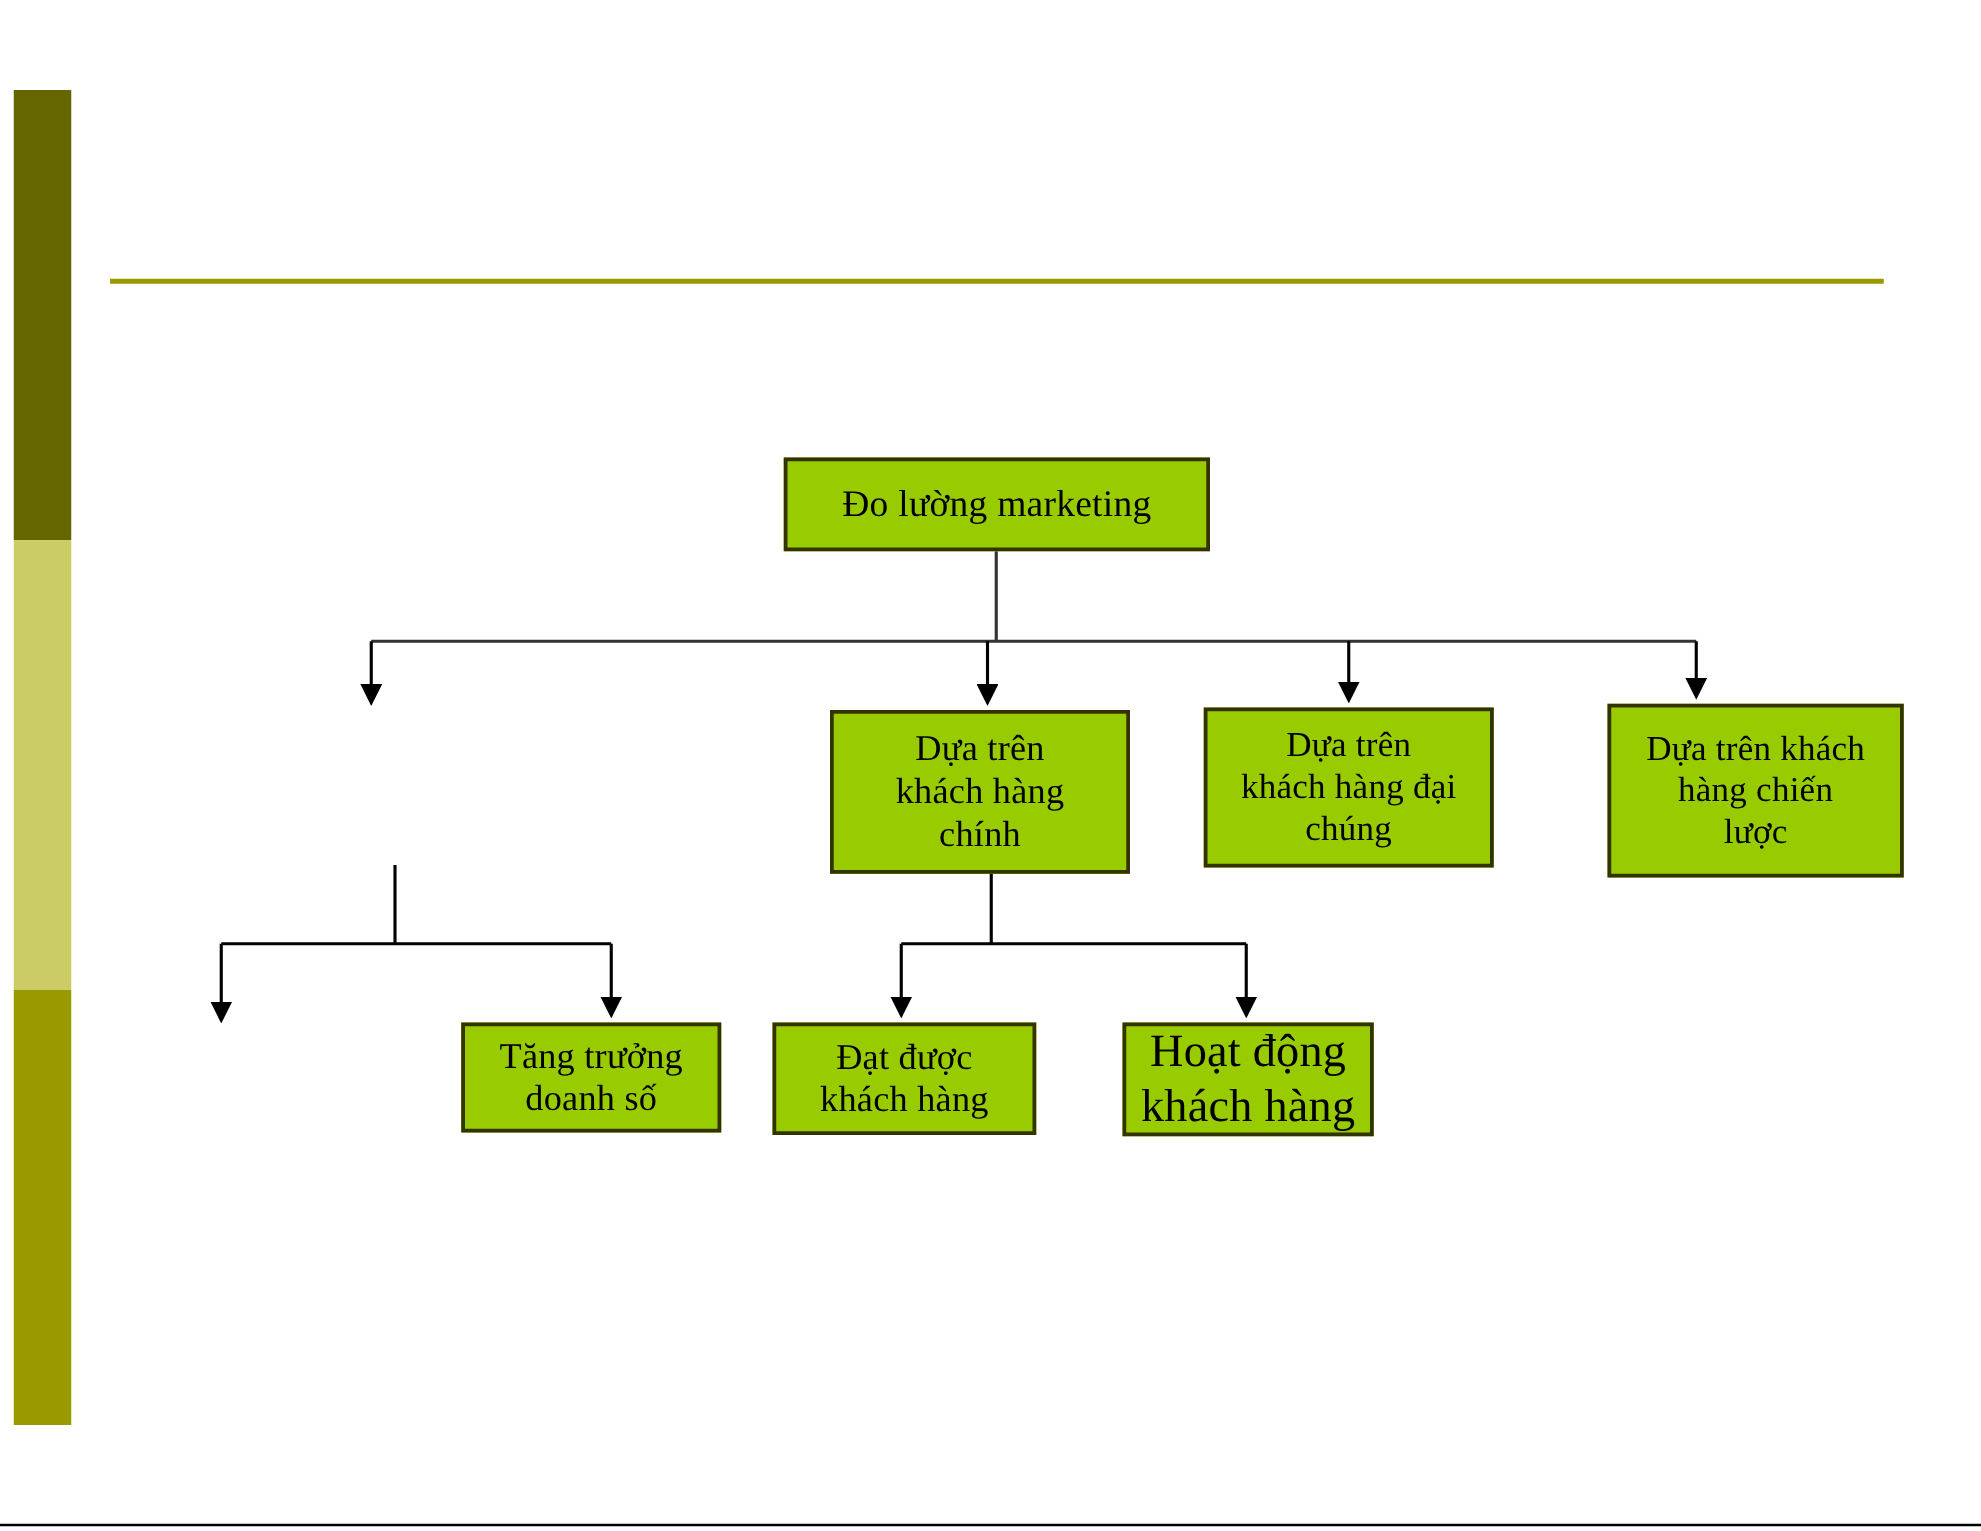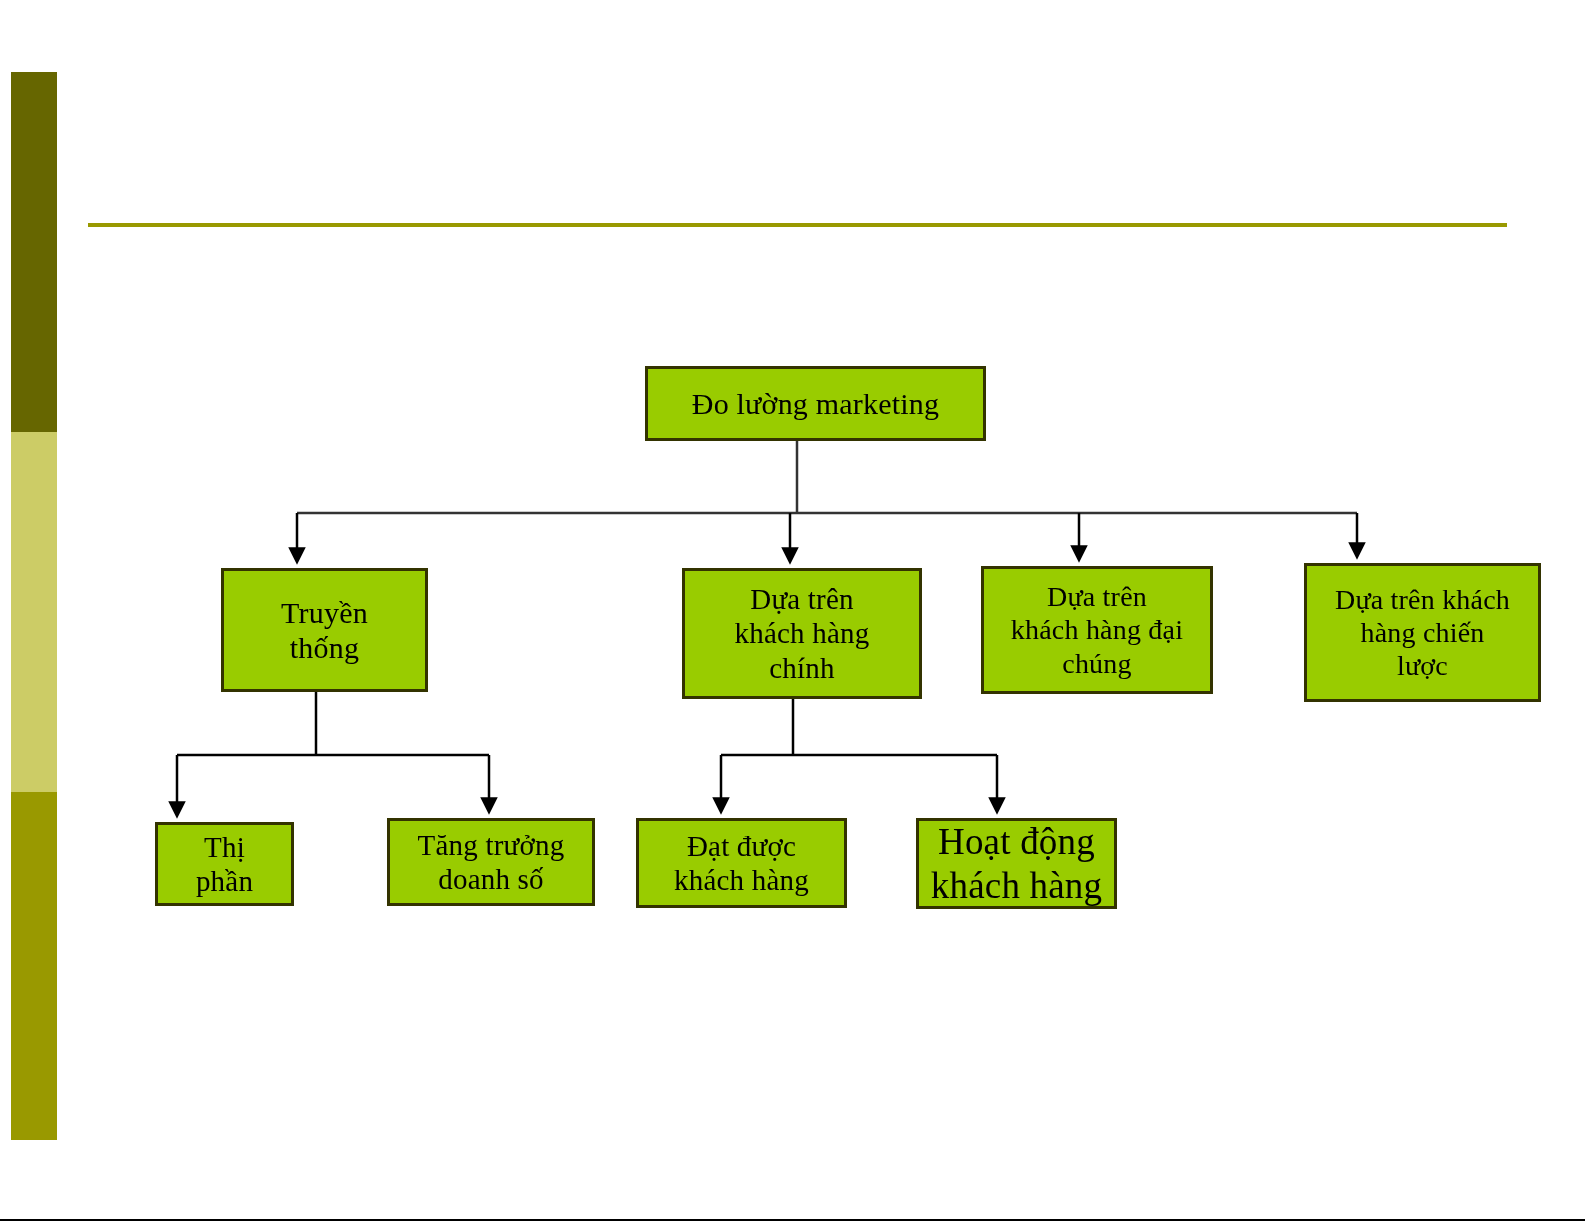--- a/index.html
+++ b/index.html
@@ -72,21 +72,20 @@
     border: 3px solid #333300;
     display: flex;
     align-items: center;
     justify-content: center;
     text-align: center;
     color: #000000;
     font-family: "Liberation Serif", "DejaVu Serif", serif;
     line-height: 1.18;
     white-space: pre-line;
     letter-spacing: 0.2px;
-    margin-left: 18px;
   }
 
   .node-root {
     left: 627px;  top: 366px;
     width: 341px; height: 75px;
     font-size: 30px;
   }
 
   .node-l1-a { left: 203px;  top: 568px; width: 207px; height: 124px; font-size: 30px; }
   .node-l1-b { left: 664px;  top: 568px; width: 240px; height: 131px; font-size: 29px; }
@@ -145,34 +144,30 @@
       <path d="M 489 755 L 489 806" stroke="#000000" stroke-width="2.5" fill="none" marker-end="url(#arrow)"></path>
 
       <path d="M 793 699 L 793 755" stroke="#000000" stroke-width="2.5" fill="none"></path>
       <path d="M 721 755 L 997 755" stroke="#000000" stroke-width="2.5" fill="none"></path>
       <path d="M 721 755 L 721 806" stroke="#000000" stroke-width="2.5" fill="none" marker-end="url(#arrow)"></path>
       <path d="M 997 755 L 997 806" stroke="#000000" stroke-width="2.5" fill="none" marker-end="url(#arrow)"></path>
     </svg>
 
     <div class="node node-root">Đo lường marketing</div>
 
-    <div class="node node-l1-a">Truyền
-thống</div>
     <div class="node node-l1-b">Dựa trên
 khách hàng
 chính</div>
     <div class="node node-l1-c">Dựa trên
 khách hàng đại
 chúng</div>
     <div class="node node-l1-d">Dựa trên khách
 hàng chiến
 lược</div>
 
-    <div class="node node-l2-a">Thị
-phần</div>
     <div class="node node-l2-b">Tăng trưởng
 doanh số</div>
     <div class="node node-l2-c">Đạt được
 khách hàng</div>
     <div class="node node-l2-d">Hoạt động
 khách hàng</div>
 
   </div>
 
   <div class="footer-rule"></div>

